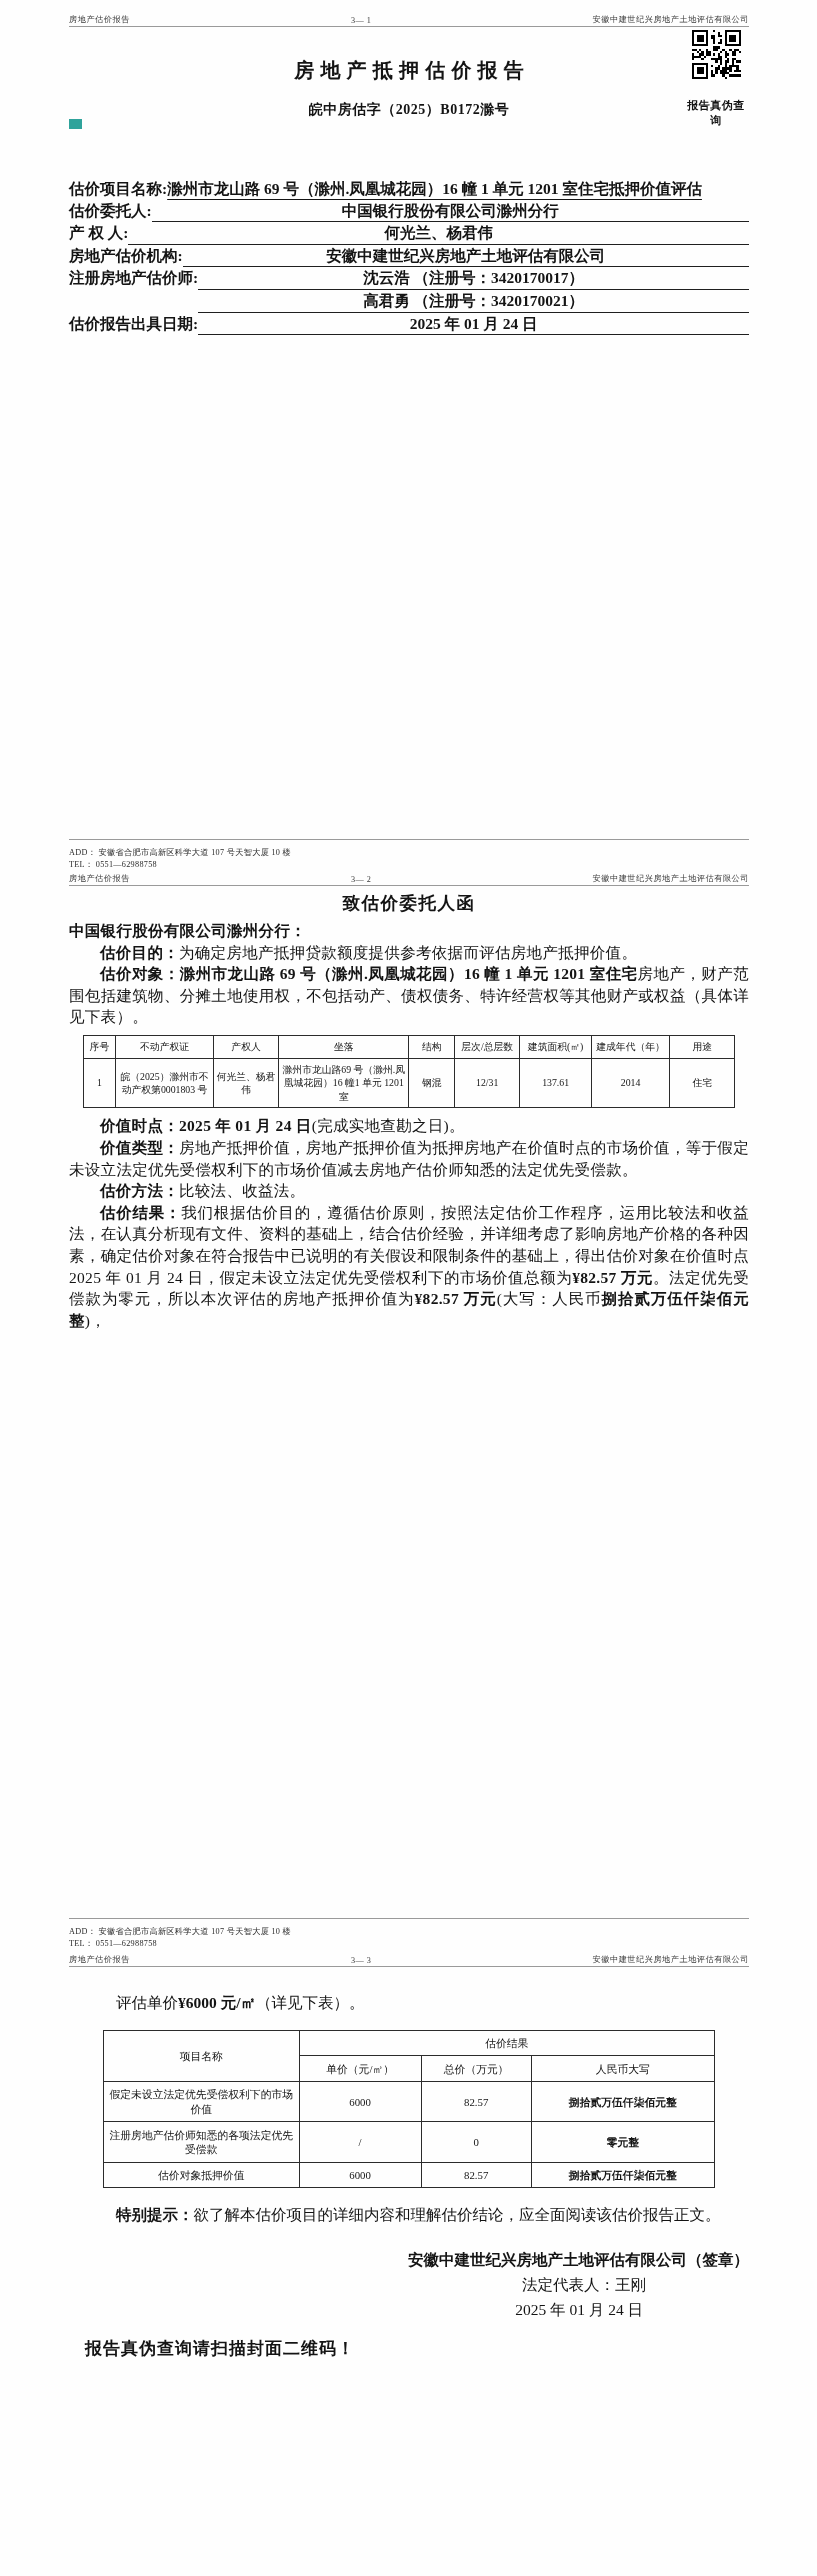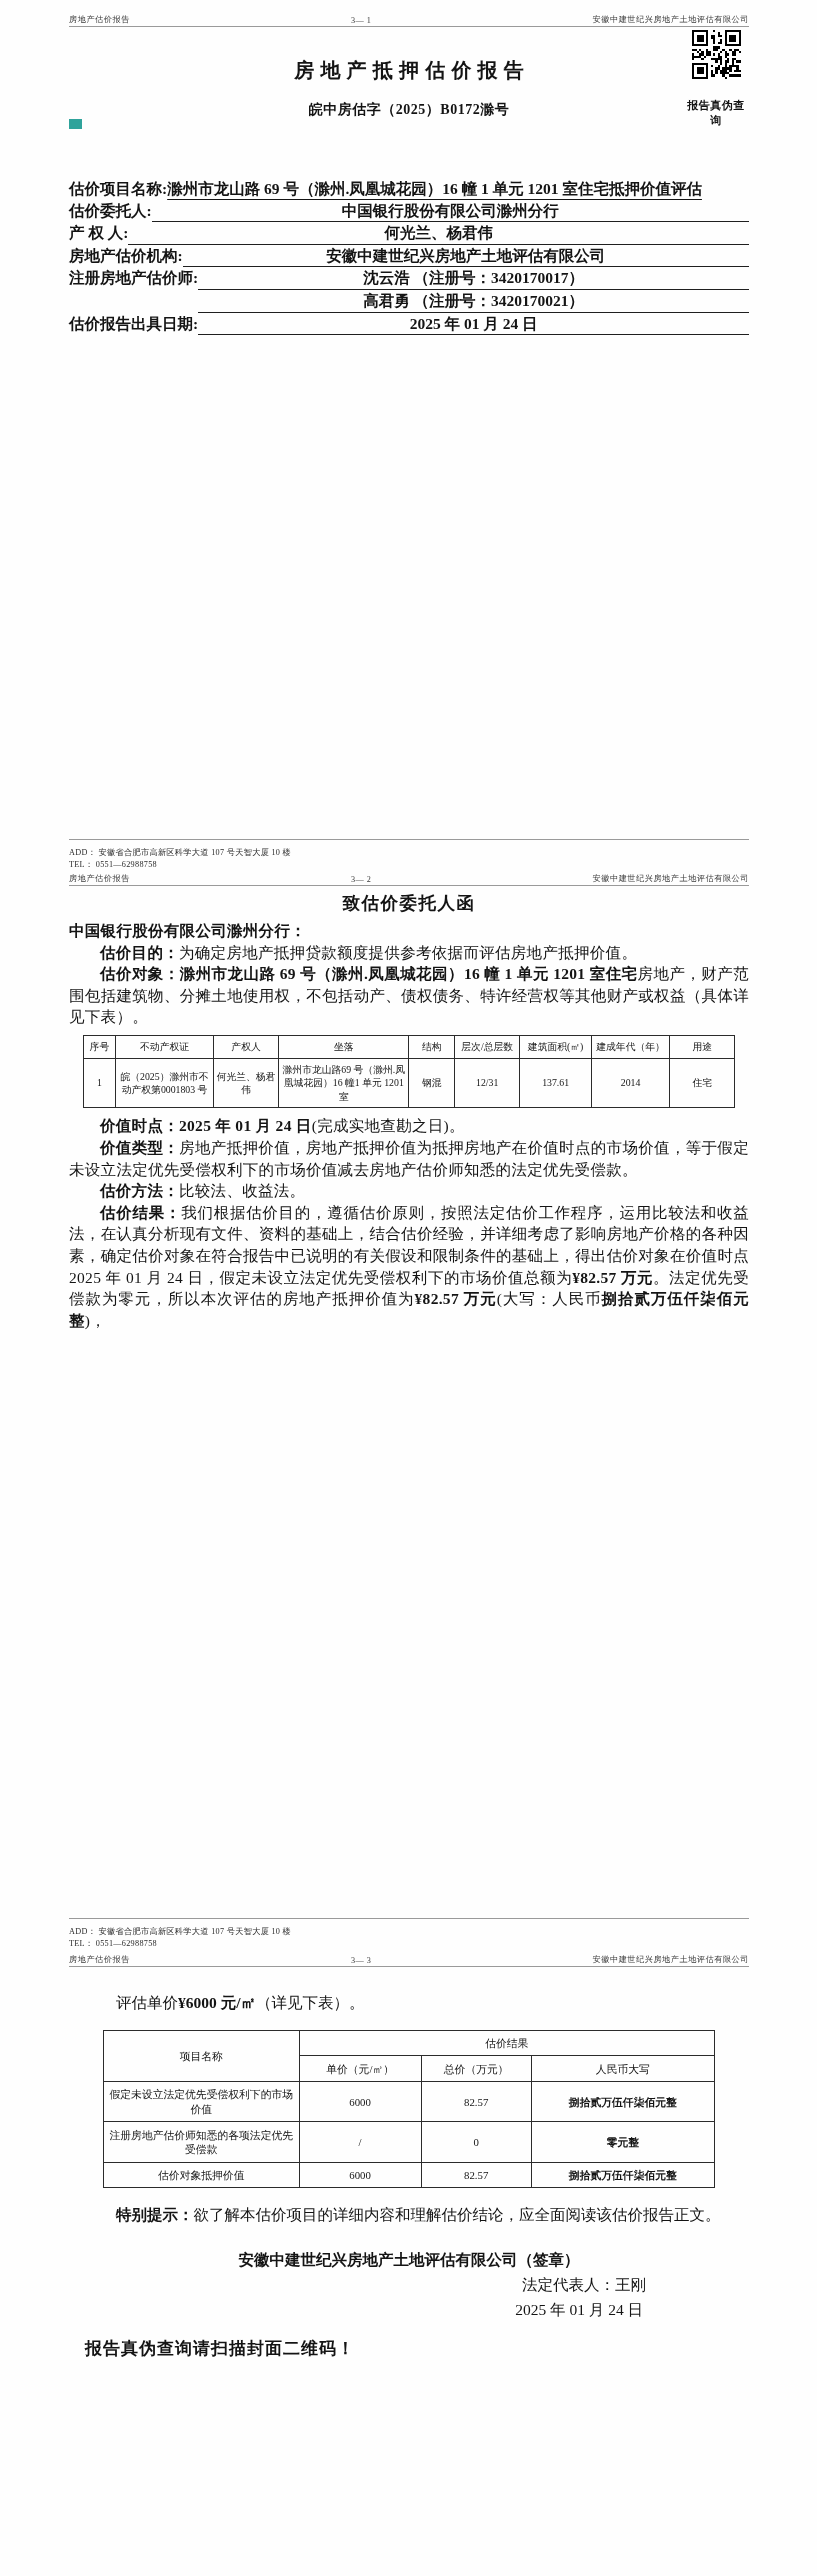--- a/index.html
+++ b/index.html
@@ -35,21 +35,21 @@
   .prop-table{width:96%;margin:7.2px auto;border-collapse:collapse;table-layout:fixed;font-size:9.8px;line-height:13.4px;text-align:center;letter-spacing:0}
   .prop-table th,.prop-table td{border:0.5px solid #2b2b2b;padding:4.1px 2.6px;font-weight:normal;word-break:break-all;vertical-align:middle;text-indent:0}
 
   .p3-body{position:absolute;top:1976px;left:69px;right:69px;font-size:15.5px;line-height:21.6px}
   .p3-body p{margin:16px;text-indent:31px;text-align:justify}
   .result-table{width:90%;margin:8.2px auto 6.2px;border-collapse:collapse;table-layout:fixed;font-size:10.8px;line-height:14.4px;text-align:center}
   .result-table th,.result-table td{border:0.5px solid #2b2b2b;padding:5.2px 3.1px;font-weight:normal;word-break:break-all;vertical-align:middle}
   .result-table td.caps{font-weight:bold}
 
   .sig-block{margin-top:20.6px;font-size:15.5px;line-height:25px;font-weight:bold}
-  .sig-company{text-align:center}
+  .sig-company{text-align:right}
   .sig-rep{text-align:right;padding-right:103px;font-weight:normal}
   .sig-date{text-align:right;padding-right:106px;font-weight:normal}
   .qr-notice{margin-top:24px;text-align:center;font-weight:bold;font-size:17px;letter-spacing:1px;text-indent:0 !important}
 </style>
 </head>
 <body>
 
 <div class="document">
 
   <header class="page-header" style="top:14.4px">

